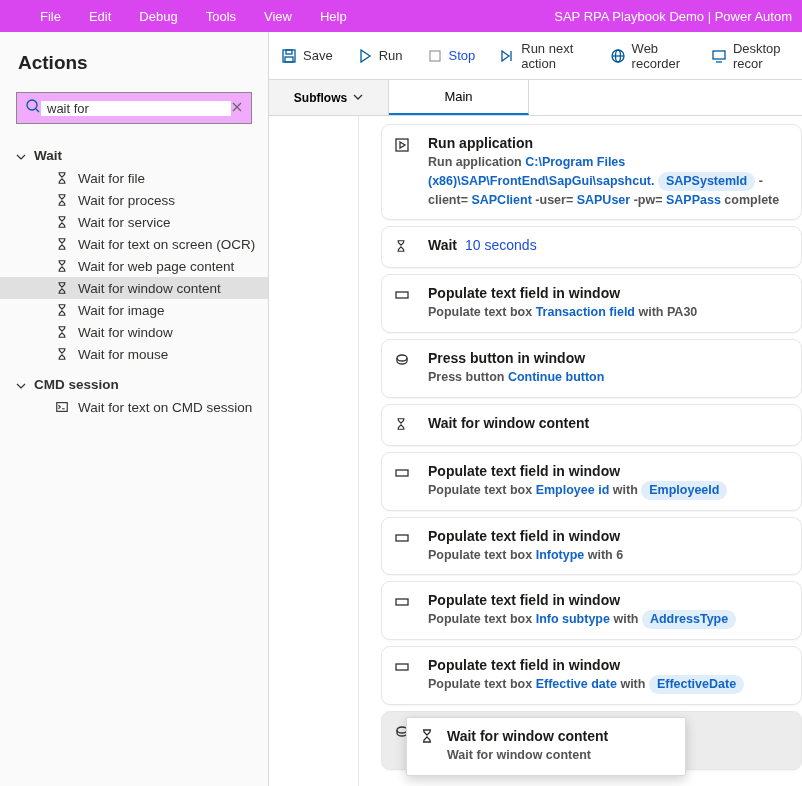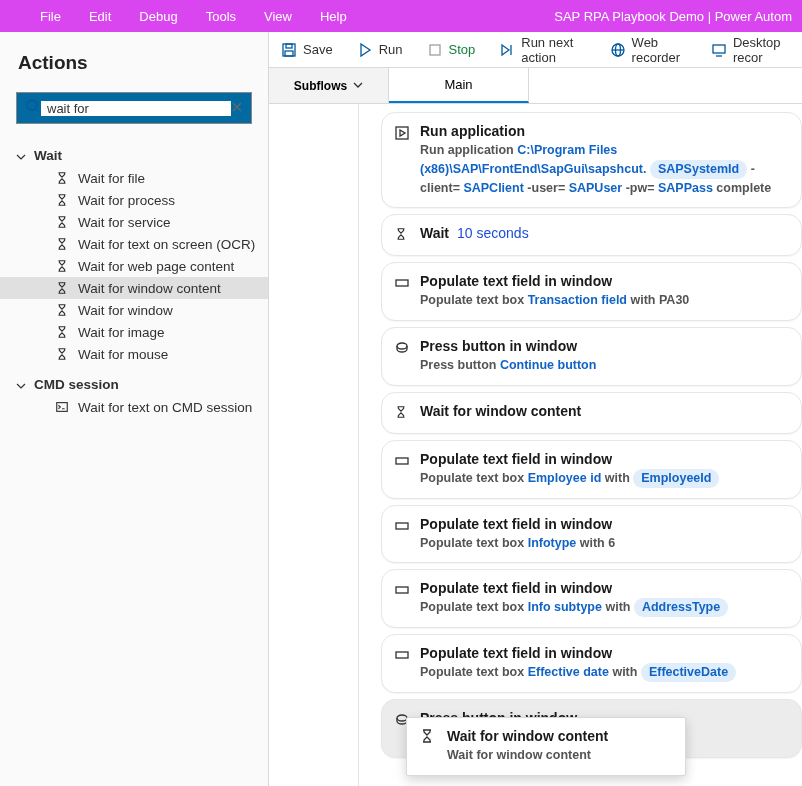--- a/index.html
+++ b/index.html
@@ -32,21 +32,21 @@
 .sidebar h2 {
   font-size: 19px;
   font-weight: 600;
   padding: 20px 18px 18px 18px;
   color: #222;
 }
 .search-wrap { padding: 0 16px 10px 16px; }
 .search-box {
   height: 32px;
   border: 1px solid #8a8886;
-  background: #0369a1;
+  background: #f0abfc;
   display: flex;
   align-items: center;
   padding: 0 8px;
 }
 .search-box svg { flex: 0 0 auto; }
 .search-box input {
   flex: 1;
   border: none;
   outline: none;
   font-size: 13px;
@@ -79,35 +79,35 @@
   width: 16px;
   display: flex;
   justify-content: center;
 }
 .tree-item span.label { margin-left: 24px; }
 
 
 .right { flex: 1; display: flex; flex-direction: column; min-width: 0; }
 
 .toolbar {
-  height: 36px;
+  height: 48px;
   border-bottom: 1px solid #d9d9d9;
   display: flex;
   align-items: center;
   font-size: 13px;
   color: #323130;
 }
 .toolbar .tool {
   display: flex;
   align-items: center;
   padding: 0 12px;
   cursor: pointer;
   gap: 6px;
 }
-.toolbar .tool.disabled { color: #15803d; }
+.toolbar .tool.disabled { color: #1d4ed8; }
 .toolbar .tool svg { flex: 0 0 auto; }
 
 .tabs {
   height: 36px;
   border-bottom: 1px solid #d9d9d9;
   display: flex;
   align-items: stretch;
 }
 .tab-subflows {
   width: 120px;
@@ -144,25 +144,25 @@
   background: #fff;
 }
 .steps { flex: 1; overflow-y: auto; padding: 8px 0 20px 0; background: #fff; }
 
 .step-row { display: flex; align-items: stretch; margin-bottom: 6px; }
 .step-card {
   flex: 1;
   margin-left: 22px;
   margin-right: 0;
   border: 1px solid #e6e6e6;
-  border-radius: 14px;
+  border-radius: 9px;
   display: flex;
   align-items: flex-start;
   padding: 10px 12px;
-  gap: 8px;
+  gap: 16px;
   background: #fff;
   box-shadow: 0 1px 1px rgba(0,0,0,0.04);
 }
 .step-card.selected { background: #ececec; }
 .step-card .step-icon { width: 18px; padding-top: 2px; flex: 0 0 auto; }
 .step-card .step-body { flex: 1; min-width: 0; }
 .step-title { font-size: 14px; font-weight: 600; color: #1b1a19; margin-bottom: 2px; }
 .step-desc { font-size: 12.5px; color: #545454; line-height: 1.5; font-weight: bold; }
 .step-desc .link { color: #1164c6; }
 .step-desc .token {
@@ -279,29 +279,29 @@
               </svg>
             </span>
             <span class="label">Wait for window content</span>
           </div>
           <div class="tree-item">
             <span class="icon">
               <svg width="14" height="14" viewBox="0 0 16 16">
                 <path d="M4 2h8M4 14h8M5 2v2l3 3 3-3V2M5 14v-2l3-3 3 3v2" stroke="#323130" fill="none" stroke-width="1.3"></path>
               </svg>
             </span>
+            <span class="label">Wait for image</span>
+          </div>
+          <div class="tree-item">
+            <span class="icon">
+              <svg width="14" height="14" viewBox="0 0 16 16">
+                <path d="M4 2h8M4 14h8M5 2v2l3 3 3-3V2M5 14v-2l3-3 3 3v2" stroke="#323130" fill="none" stroke-width="1.3"></path>
+              </svg>
+            </span>
             <span class="label">Wait for window</span>
-          </div>
-          <div class="tree-item">
-            <span class="icon">
-              <svg width="14" height="14" viewBox="0 0 16 16">
-                <path d="M4 2h8M4 14h8M5 2v2l3 3 3-3V2M5 14v-2l3-3 3 3v2" stroke="#323130" fill="none" stroke-width="1.3"></path>
-              </svg>
-            </span>
-            <span class="label">Wait for image</span>
           </div>
           <div class="tree-item">
             <span class="icon">
               <svg width="14" height="14" viewBox="0 0 16 16">
                 <path d="M4 2h8M4 14h8M5 2v2l3 3 3-3V2M5 14v-2l3-3 3 3v2" stroke="#323130" fill="none" stroke-width="1.3"></path>
               </svg>
             </span>
             <span class="label">Wait for mouse</span>
           </div>
         </div>

